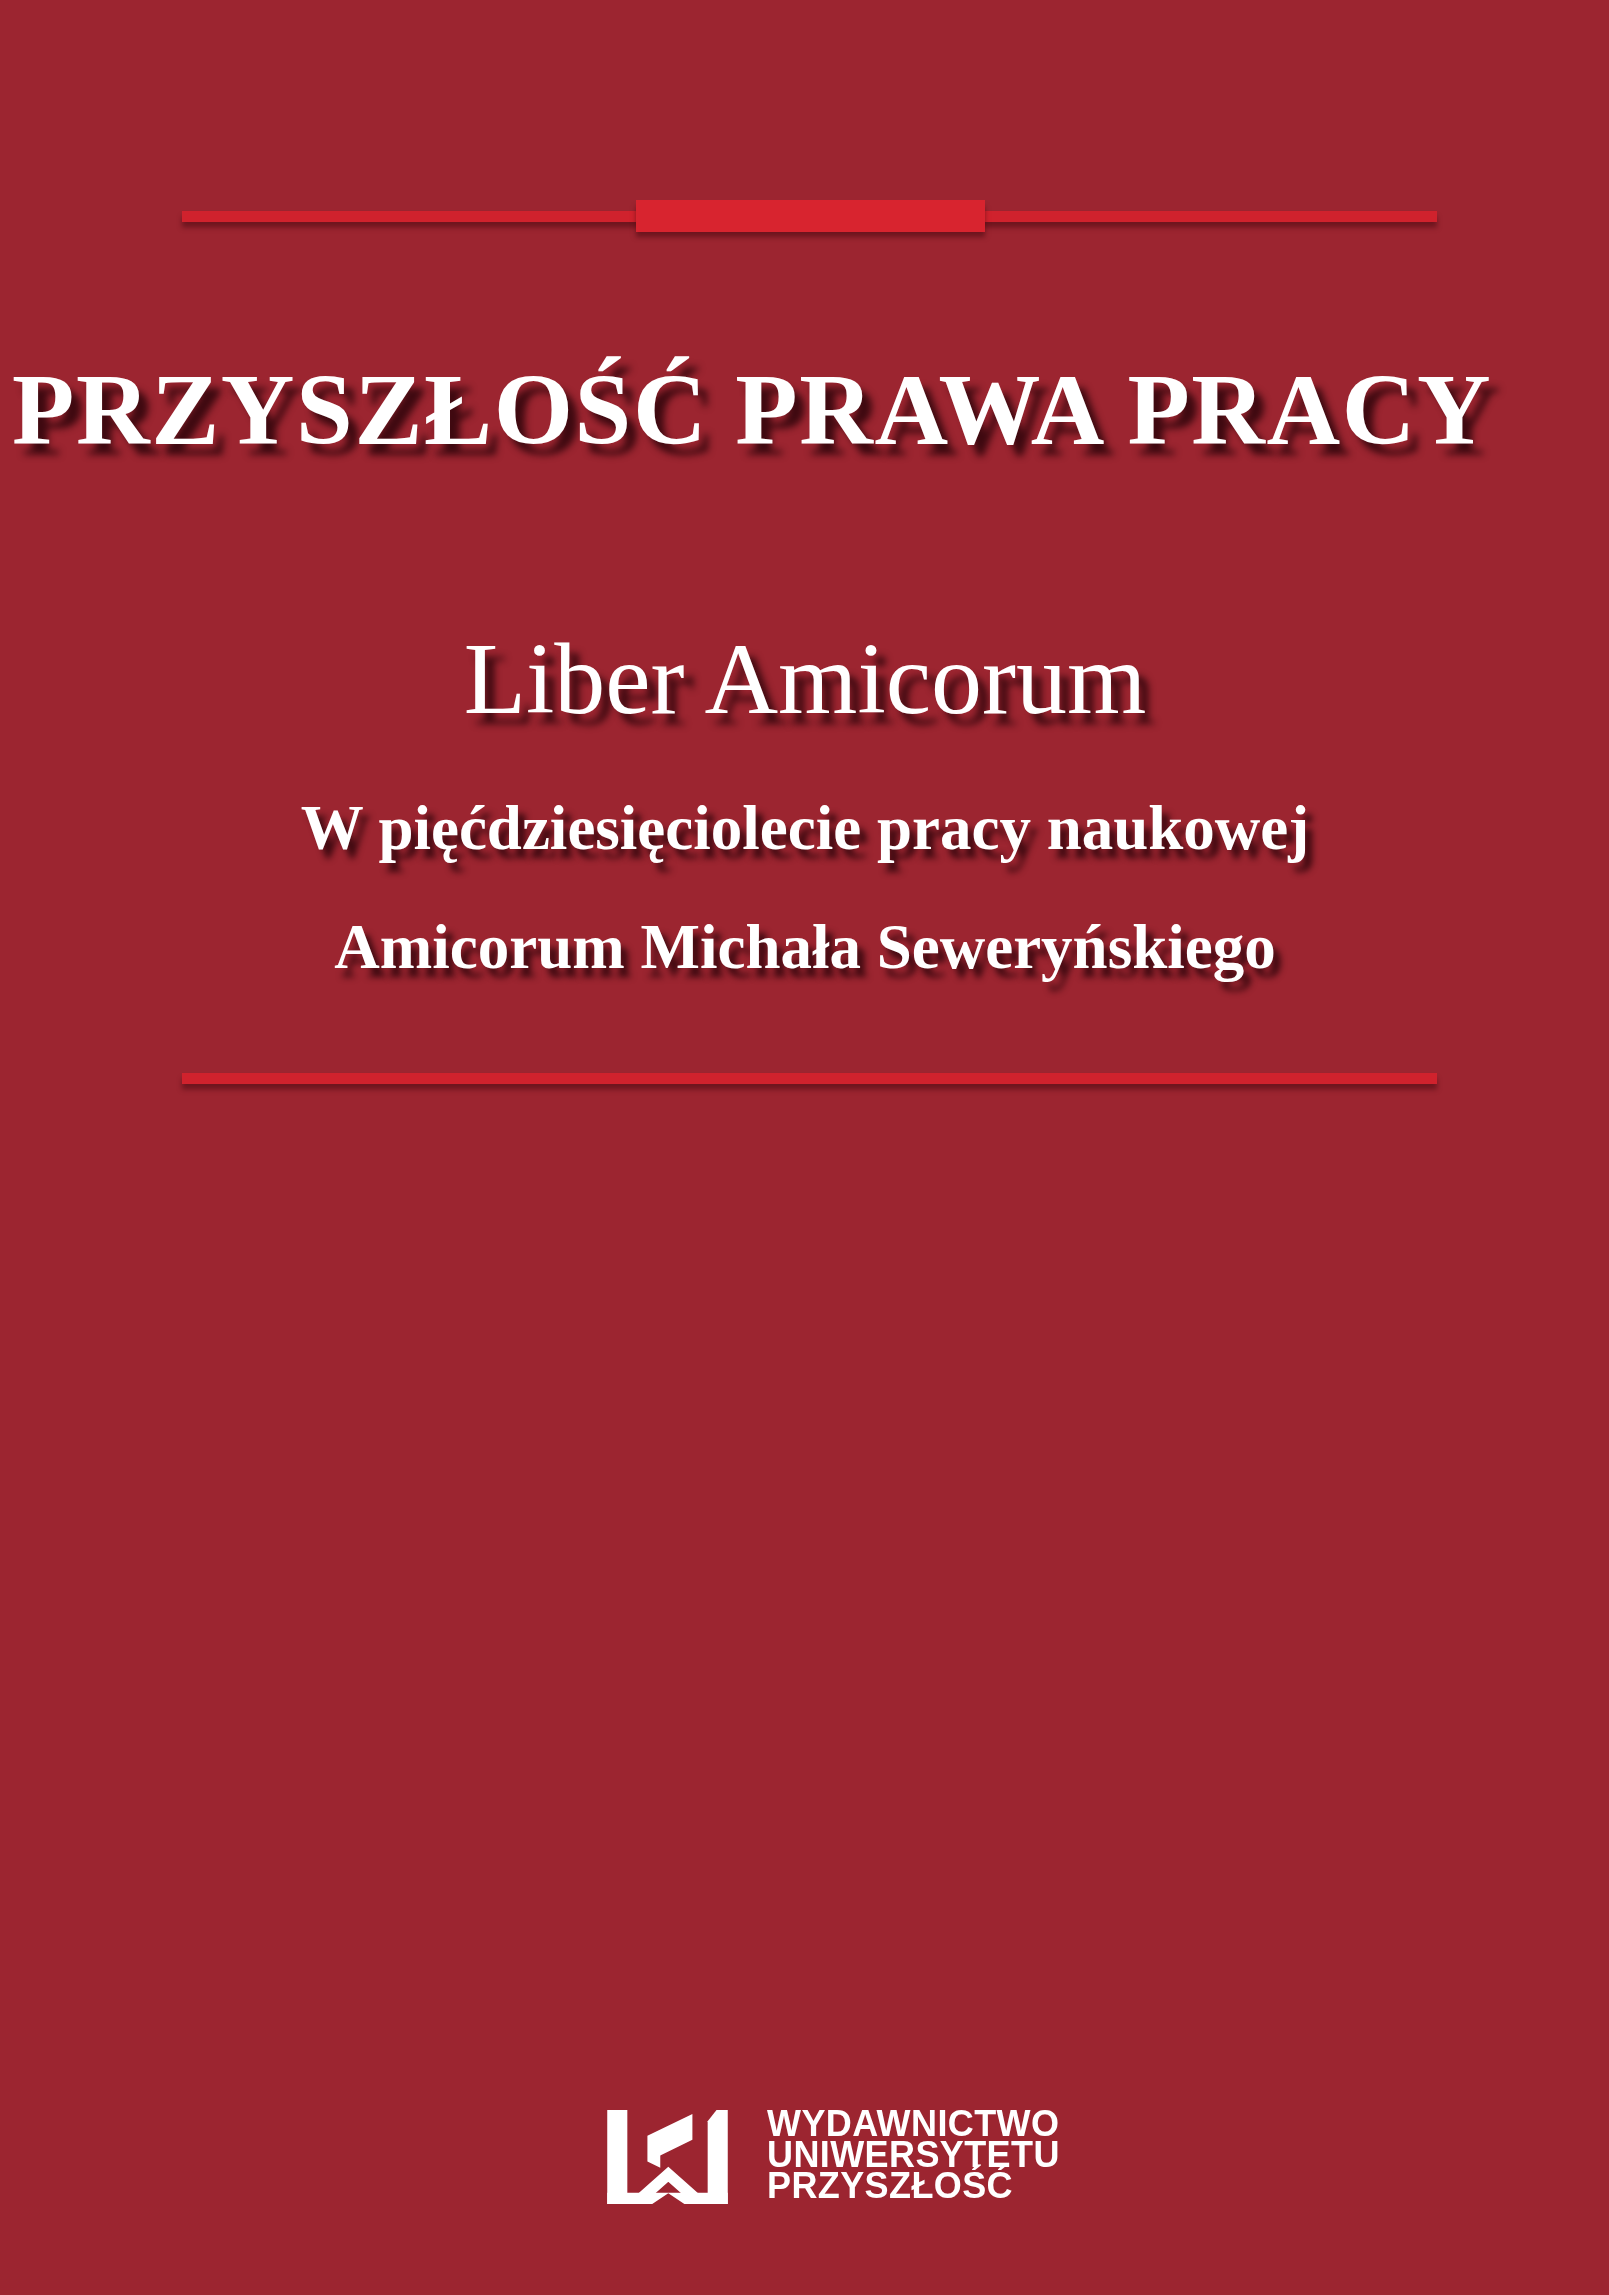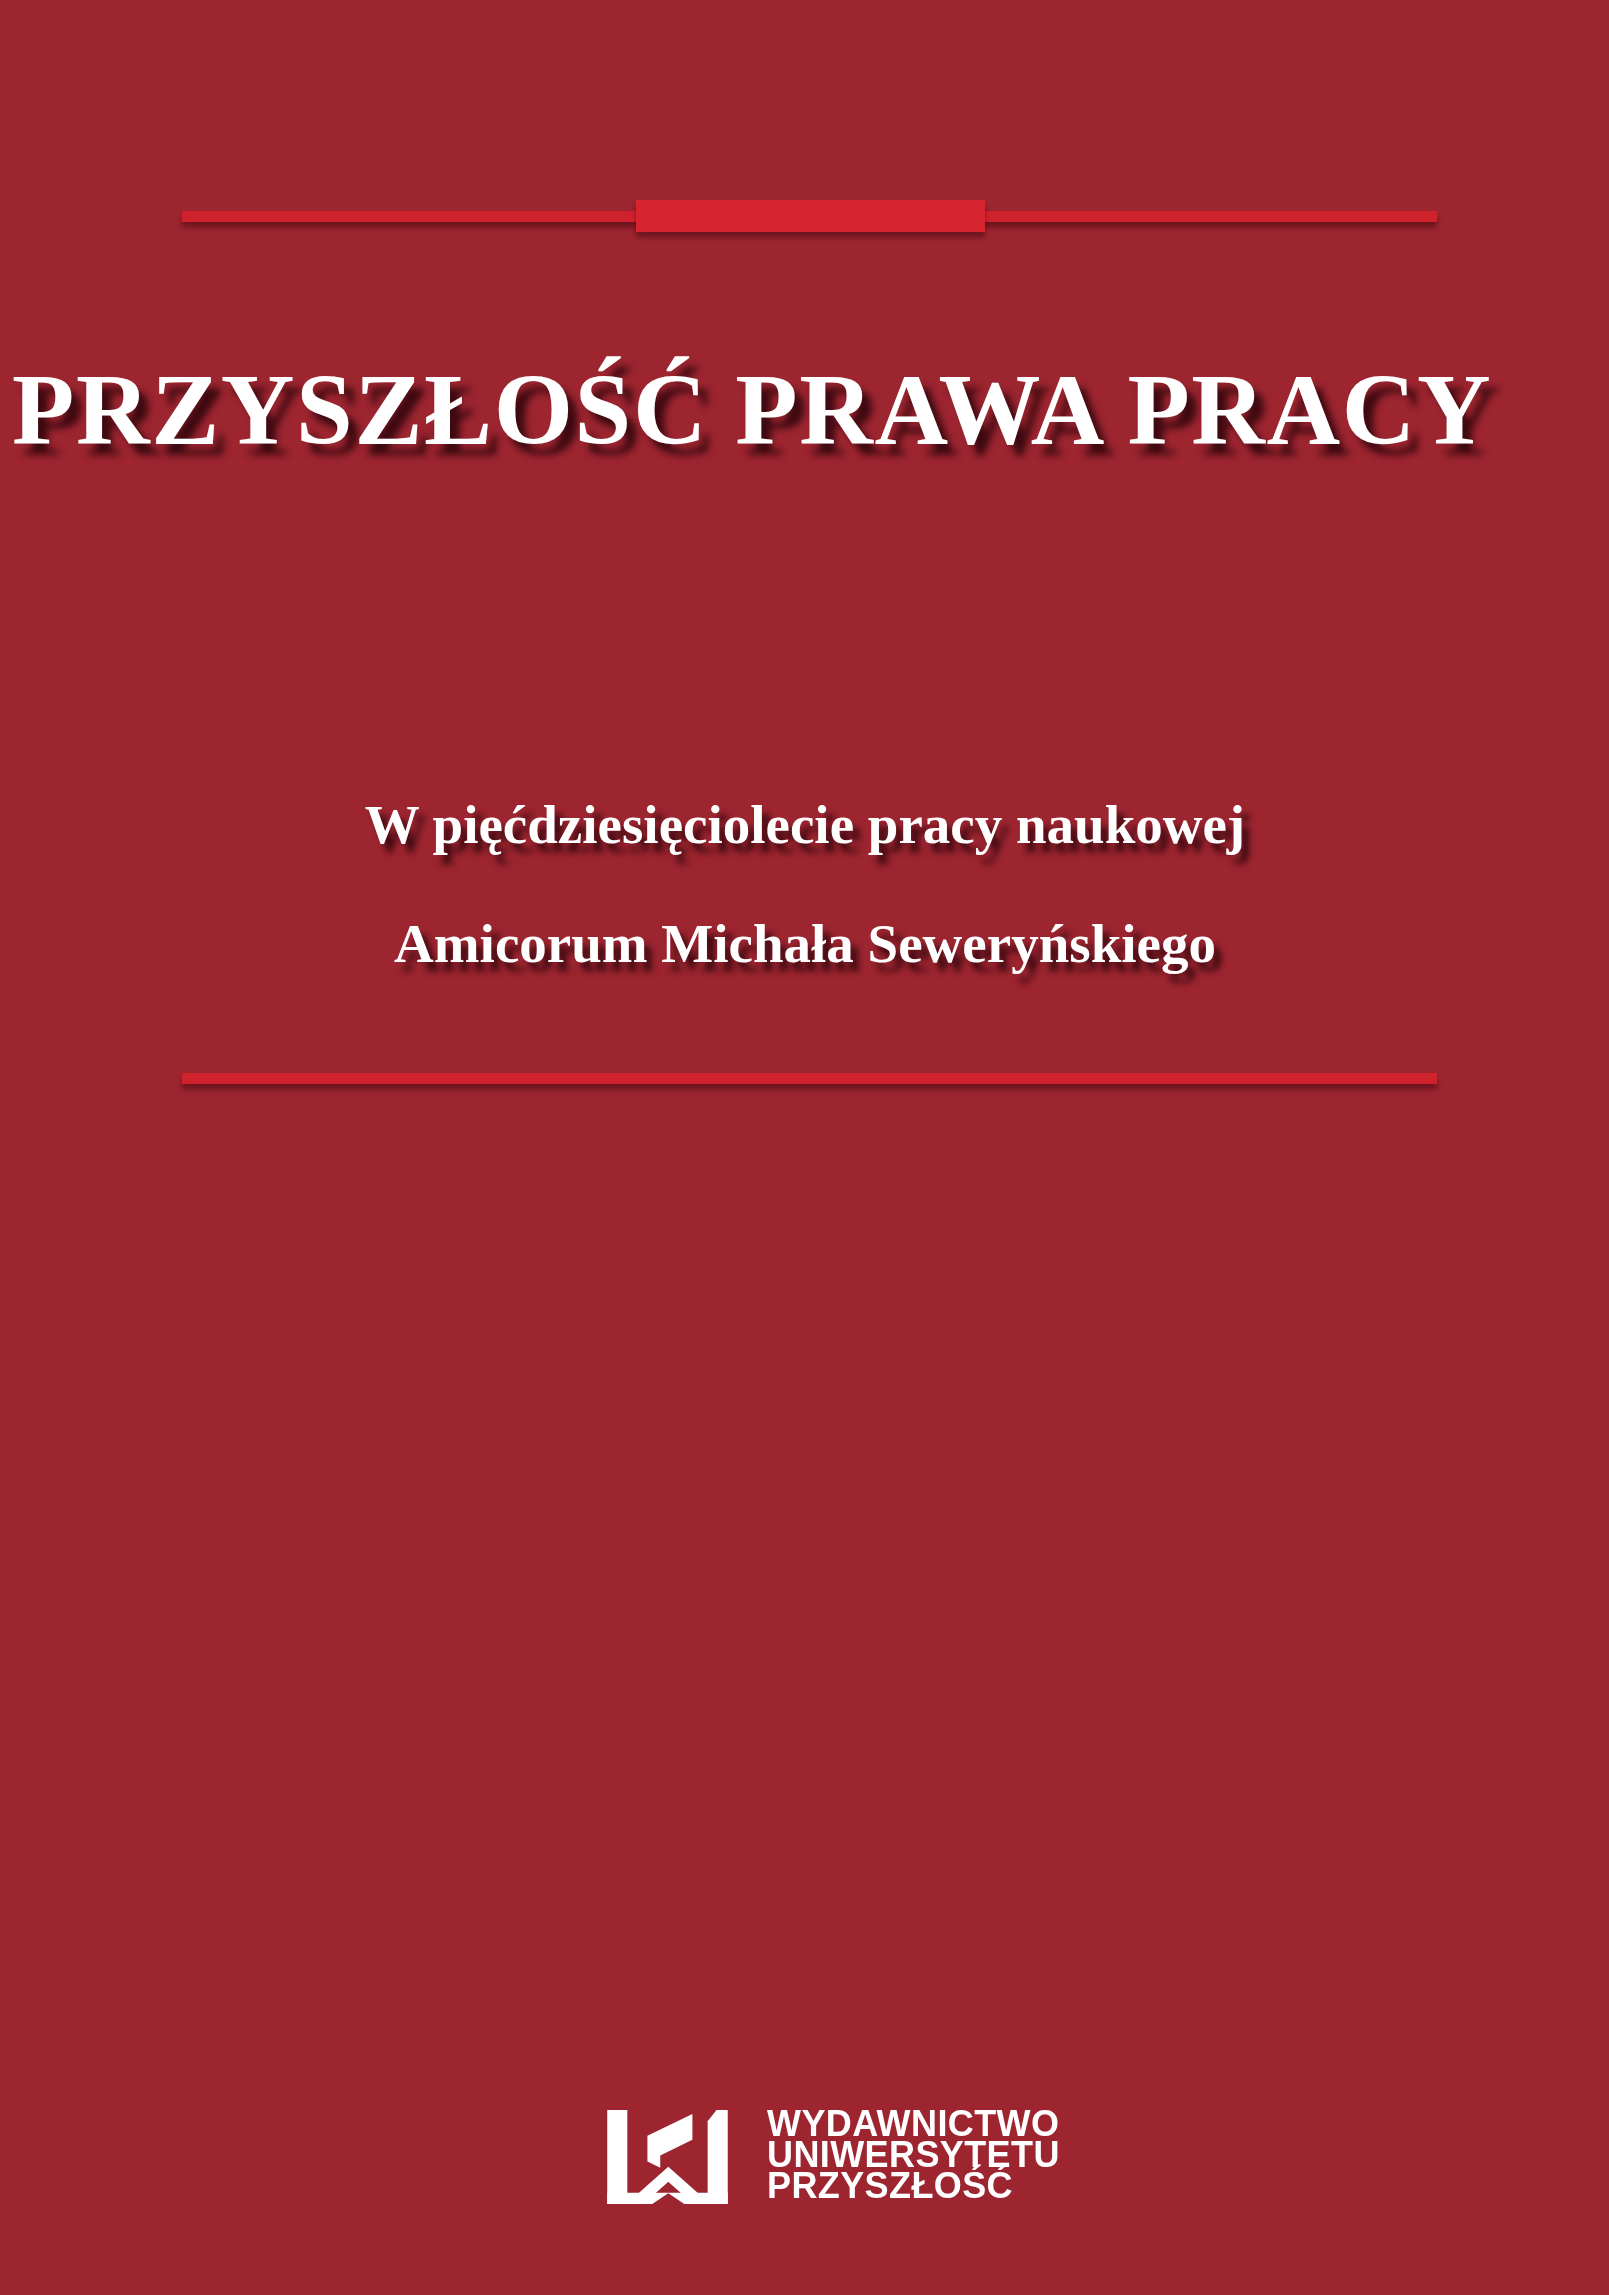--- a/index.html
+++ b/index.html
@@ -62,21 +62,21 @@
     font-weight: normal;
     line-height: 1;
     white-space: nowrap;
     text-shadow: 9.7px 11.3px 7.3px rgba(52, 7, 13, 0.9);
   }
   .dedication {
     position: absolute;
     left: 0;
     width: 100%;
     text-align: center;
-    font-size: 55px;
+    font-size: 63px;
     font-weight: bold;
     line-height: 1;
     white-space: nowrap;
     text-shadow: 7.3px 9px 6.5px rgba(52, 7, 13, 0.9);
   }
   .dedication-1 { top: 797px; }
   .dedication-2 { top: 916px; }
 
   
   .publisher {
@@ -106,20 +106,21 @@
 </head>
 <body>
 
 <div class="cover">
 
   <div class="rule-line rule-top"></div>
   <div class="rule-accent-block"></div>
 
   <h1 class="title">PRZYSZŁOŚĆ PRAWA PRACY</h1>
 
+  <div class="subtitle">Liber Amicorum</div>
 
   <div class="dedication dedication-1">W pięćdziesięciolecie pracy naukowej</div>
   <div class="dedication dedication-2">Amicorum Michała Seweryńskiego</div>
 
   <div class="rule-line rule-bottom"></div>
 
   <div class="publisher">
     <svg class="publisher-mark" viewBox="0 0 150 117" xmlns="http://www.w3.org/2000/svg" aria-hidden="true">
 
       <polygon points="0,0 25,0 25,117 0,117" fill="#ffffff"></polygon>

